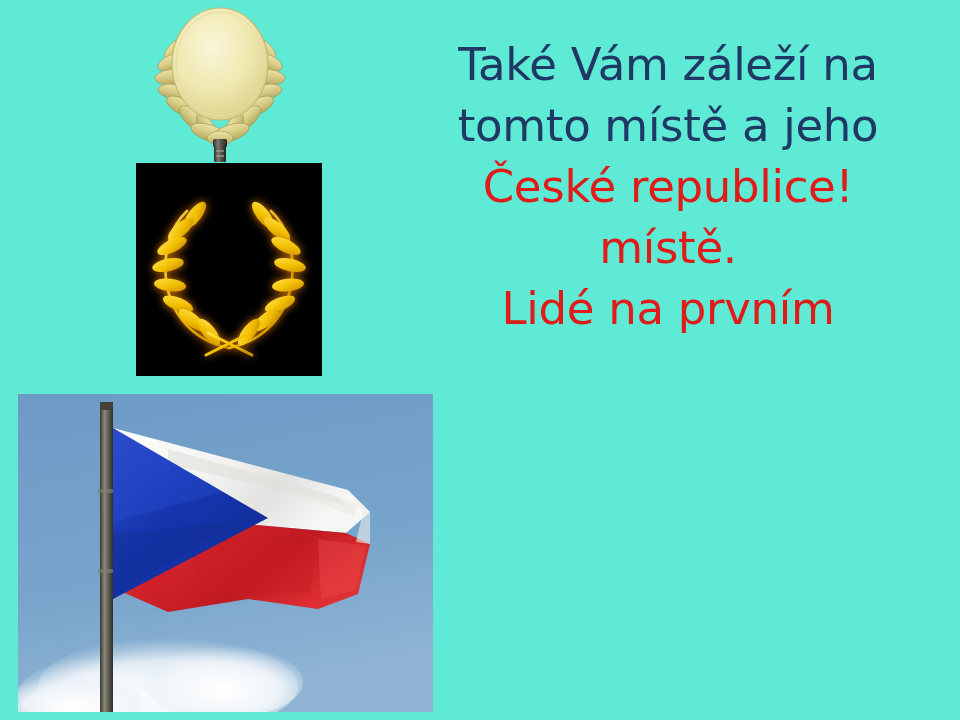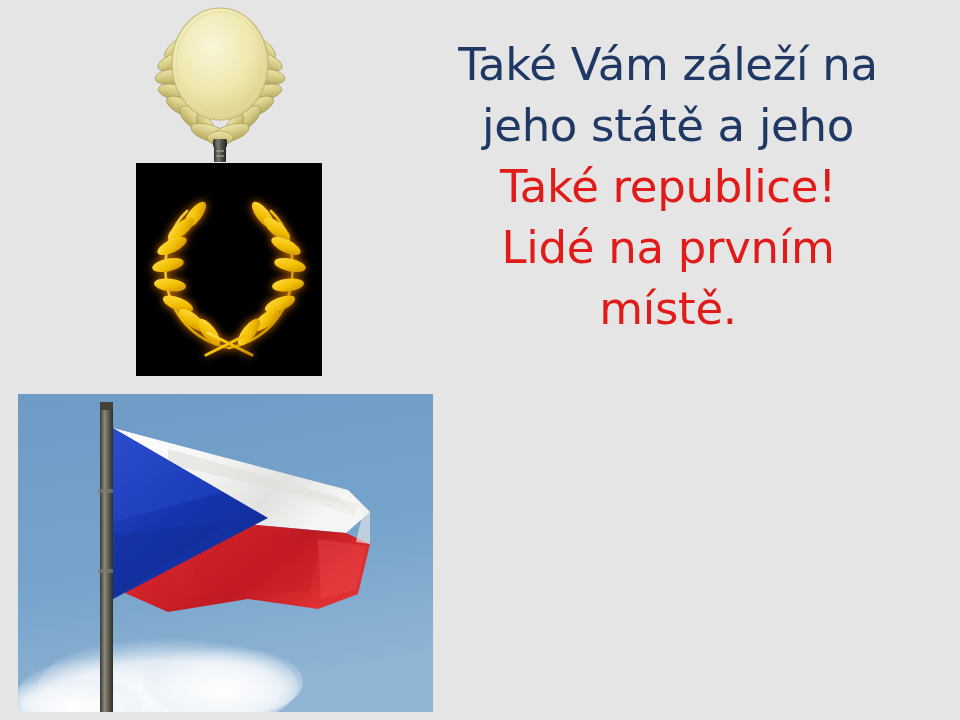--- a/index.html
+++ b/index.html
@@ -12,21 +12,21 @@
     width: 960px;
     height: 720px;
     position: relative;
     overflow: hidden;
     font-family: "Liberation Sans", "DejaVu Sans", sans-serif;
   }
 
   .slide {
     position: absolute;
     inset: 0;
-    background: #e5e5e5;
+    background: #5eead4;
   }
 
   
   .medallion-wrap {
     position: absolute;
     left: 150px;
     top: 2px;
     width: 140px;
     height: 162px;
   }
@@ -254,22 +254,22 @@
       <path d="M95 34 L 205 98 L 95 128 Z" fill="#2B4FD4" opacity="0.35"></path>
       <path d="M95 140 L 212 128 L 95 205 Z" fill="#0F2A8C" opacity="0.3"></path>
 
       <path d="M330 96 L 352 118 L 352 150 L 338 148 L 345 118 Z" fill="#EFEFEC" opacity="0.6"></path>
     </svg>
   </div>
 
   <div class="text-block">
     <div class="line-blue">
       <span class="text-line">Také Vám záleží na</span>
-      <span class="text-line">jeho státě a jeho</span>
+      <span class="text-line">tomto místě a jeho</span>
     </div>
     <div class="line-red">
-      <span class="text-line">Také republice!</span>
+      <span class="text-line">České republice!</span>
+      <span class="text-line">místě.</span>
       <span class="text-line">Lidé na prvním</span>
-      <span class="text-line">místě.</span>
     </div>
   </div>
 
 </div>
 
 </body></html>

